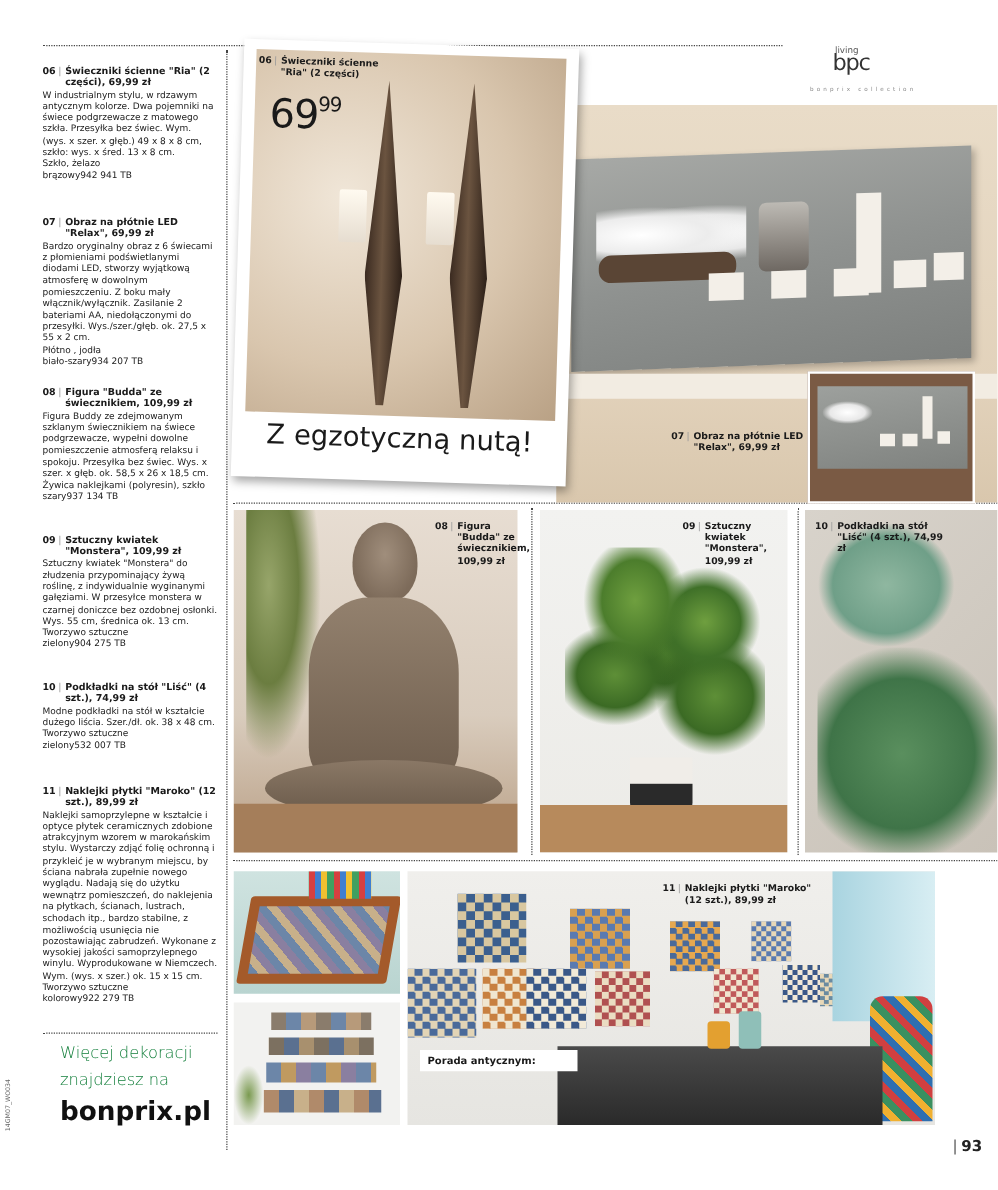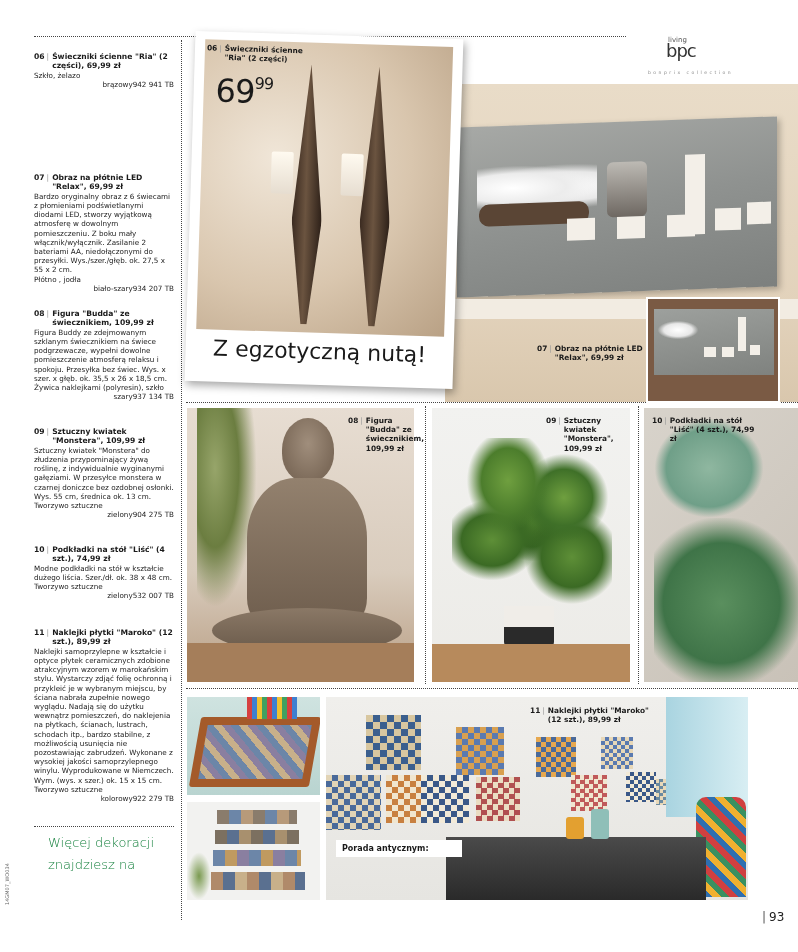--- a/index.html
+++ b/index.html
@@ -7,21 +7,21 @@
   body { position: relative; font-family: "DejaVu Sans", sans-serif; color: #1a1a1a; }
 
   .dotted-h { position: absolute; border-top: 1px dotted #444; height: 0; }
   .dotted-v { position: absolute; border-left: 1px dotted #444; width: 0; }
   .item { position: absolute; left: 34px; width: 140px; font-size: 7.2px; line-height: 9.2px; }
   .item .head { display: flex; font-weight: bold; font-size: 7.6px; line-height: 9.4px; }
   .item .head .num { flex: 0 0 auto; padding-right: 2px; }
   .item .head .sep { color: #999; font-weight: normal; padding-right: 3px; }
   .item .head .title { flex: 1; }
   .item .desc { margin-top: 0; }
-  .item .foot { display: flex; justify-content: flex-end; }
+  .item .foot { display: flex; justify-content: flex-start; }
 
   .promo { position: absolute; left: 48px; top: 832px; width: 130px; }
   .promo .l1, .promo .l2 { font-size: 13px; color: #15803d; line-height: 22px; font-weight: 300; }
   .promo .l3 { font-size: 21px; font-weight: bold; color: #111; line-height: 26px; }
   .side-code { position: absolute; left: 4px; top: 905px; transform: rotate(-90deg); transform-origin: left top; font-size: 5px; color: #666; white-space: nowrap; }
 
   
   .img { position: absolute; overflow: hidden; }
   .caption { position: absolute; font-weight: bold; font-size: 7.4px; line-height: 9.2px; color: #1a1a1a; display: flex; }
   .caption .sep { color: #999; font-weight: normal; padding: 0 3px 0 2px; }
@@ -62,20 +62,21 @@
 <div class="dotted-h" style="left:34px; top:826px; width:140px;"></div>
 <div class="dotted-v" style="left:425px; top:406px; height:278px;"></div>
 <div class="dotted-v" style="left:638px; top:406px; height:278px;"></div>
 
 <div class="item" style="top:52px;">
   <div class="head">
       <span class="num">06</span>
       <span class="sep">|</span>
       <span class="title">Świeczniki ścienne "Ria" (2 części), 69,99 zł</span>
     </div>
+  <div class="desc">W industrialnym stylu, w rdzawym antycznym kolorze. Dwa pojemniki na świece podgrzewacze z matowego szkła. Przesyłka bez świec. Wym. (wys. x szer. x głęb.) 49 x 8 x 8 cm, szkło: wys. x śred. 13 x 8 cm.</div>
   <div>Szkło, żelazo</div>
   <div class="foot">
       <span>brązowy</span>
       <span>942 941 TB</span>
     </div>
 </div>
 
 <div class="item" style="top:173px;">
   <div class="head">
       <span class="num">07</span>
@@ -89,21 +90,21 @@
       <span>934 207 TB</span>
     </div>
 </div>
 
 <div class="item" style="top:309px;">
   <div class="head">
       <span class="num">08</span>
       <span class="sep">|</span>
       <span class="title">Figura "Budda" ze świecznikiem, 109,99 zł</span>
     </div>
-  <div class="desc">Figura Buddy ze zdejmowanym szklanym świecznikiem na świece podgrzewacze, wypełni dowolne pomieszczenie atmosferą relaksu i spokoju. Przesyłka bez świec. Wys. x szer. x głęb. ok. 35,5 x 26 x 18,5 cm.</div>
+  <div class="desc">Figura Buddy ze zdejmowanym szklanym świecznikiem na świece podgrzewacze, wypełni dowolne pomieszczenie atmosferą relaksu i spokoju. Przesyłka bez świec. Wys. x szer. x głęb. ok. 58,5 x 26 x 18,5 cm.</div>
   <div>Żywica naklejkami (polyresin), szkło</div>
   <div class="foot">
       <span>szary</span>
       <span>937 134 TB</span>
     </div>
 </div>
 
 <div class="item" style="top:427px;">
   <div class="head">
       <span class="num">09</span>
@@ -142,20 +143,21 @@
   <div>Tworzywo sztuczne</div>
   <div class="foot">
       <span>kolorowy</span>
       <span>922 279 TB</span>
     </div>
 </div>
 
 <div class="promo">
   <div class="l1">Więcej dekoracji</div>
   <div class="l2">znajdziesz na</div>
+  <div class="l3">bonprix.pl</div>
 </div>
 <div class="side-code">14GM07_WO034</div>
 
 <div class="img" style="left:445px; top:84px; width:353px; height:318px; background: linear-gradient(180deg,#e9dcc8 0%,#e2d2bb 70%,#d9c7ad 100%);">
   <div style="position:absolute; left:12px; top:38px; width:320px; height:170px; background: linear-gradient(170deg,#a7a9a6 0%,#8f9290 50%,#7d807e 100%); transform: skewY(-2deg); box-shadow: 3px 3px 6px rgba(0,0,0,0.25);">
     <div style="position:absolute; left:20px; top:40px; width:120px; height:45px; background: radial-gradient(ellipse at 30% 50%, #ffffff 0%, #ececec 45%, transparent 70%), radial-gradient(ellipse at 75% 50%, #ffffff 0%, #e8e8e8 45%, transparent 70%);"></div>
     <div style="position:absolute; left:22px; top:78px; width:110px; height:22px; background:#5a4535; border-radius:10px;"></div>
     <div style="position:absolute; left:150px; top:40px; width:40px; height:55px; background: linear-gradient(180deg,#bdbab4,#6e6862); border-radius:6px;"></div>
     <div style="position:absolute; left:228px; top:35px; width:20px; height:80px; background:#f3efe8;"></div>
     <div style="position:absolute; left:110px; top:95px; width:28px; height:22px; background:#f3efe8;"></div>
@@ -279,13 +281,13 @@
 <div class="caption" style="left:530px; top:706px; width:120px;">
   <span>11</span>
     <span class="sep">|</span>
     <span>Naklejki płytki "Maroko" (12 szt.), 89,99 zł</span>
 </div>
 
 <div class="tip">
   <div class="t">Porada antycznym:</div>
 </div>
 
-<div class="page-num"><span>|</span><b style="font-weight:normal;">93</b></div>
+<div class="page-num"><span>|</span><b style="font-weight:bold;">93</b></div>
 
 </body></html>

